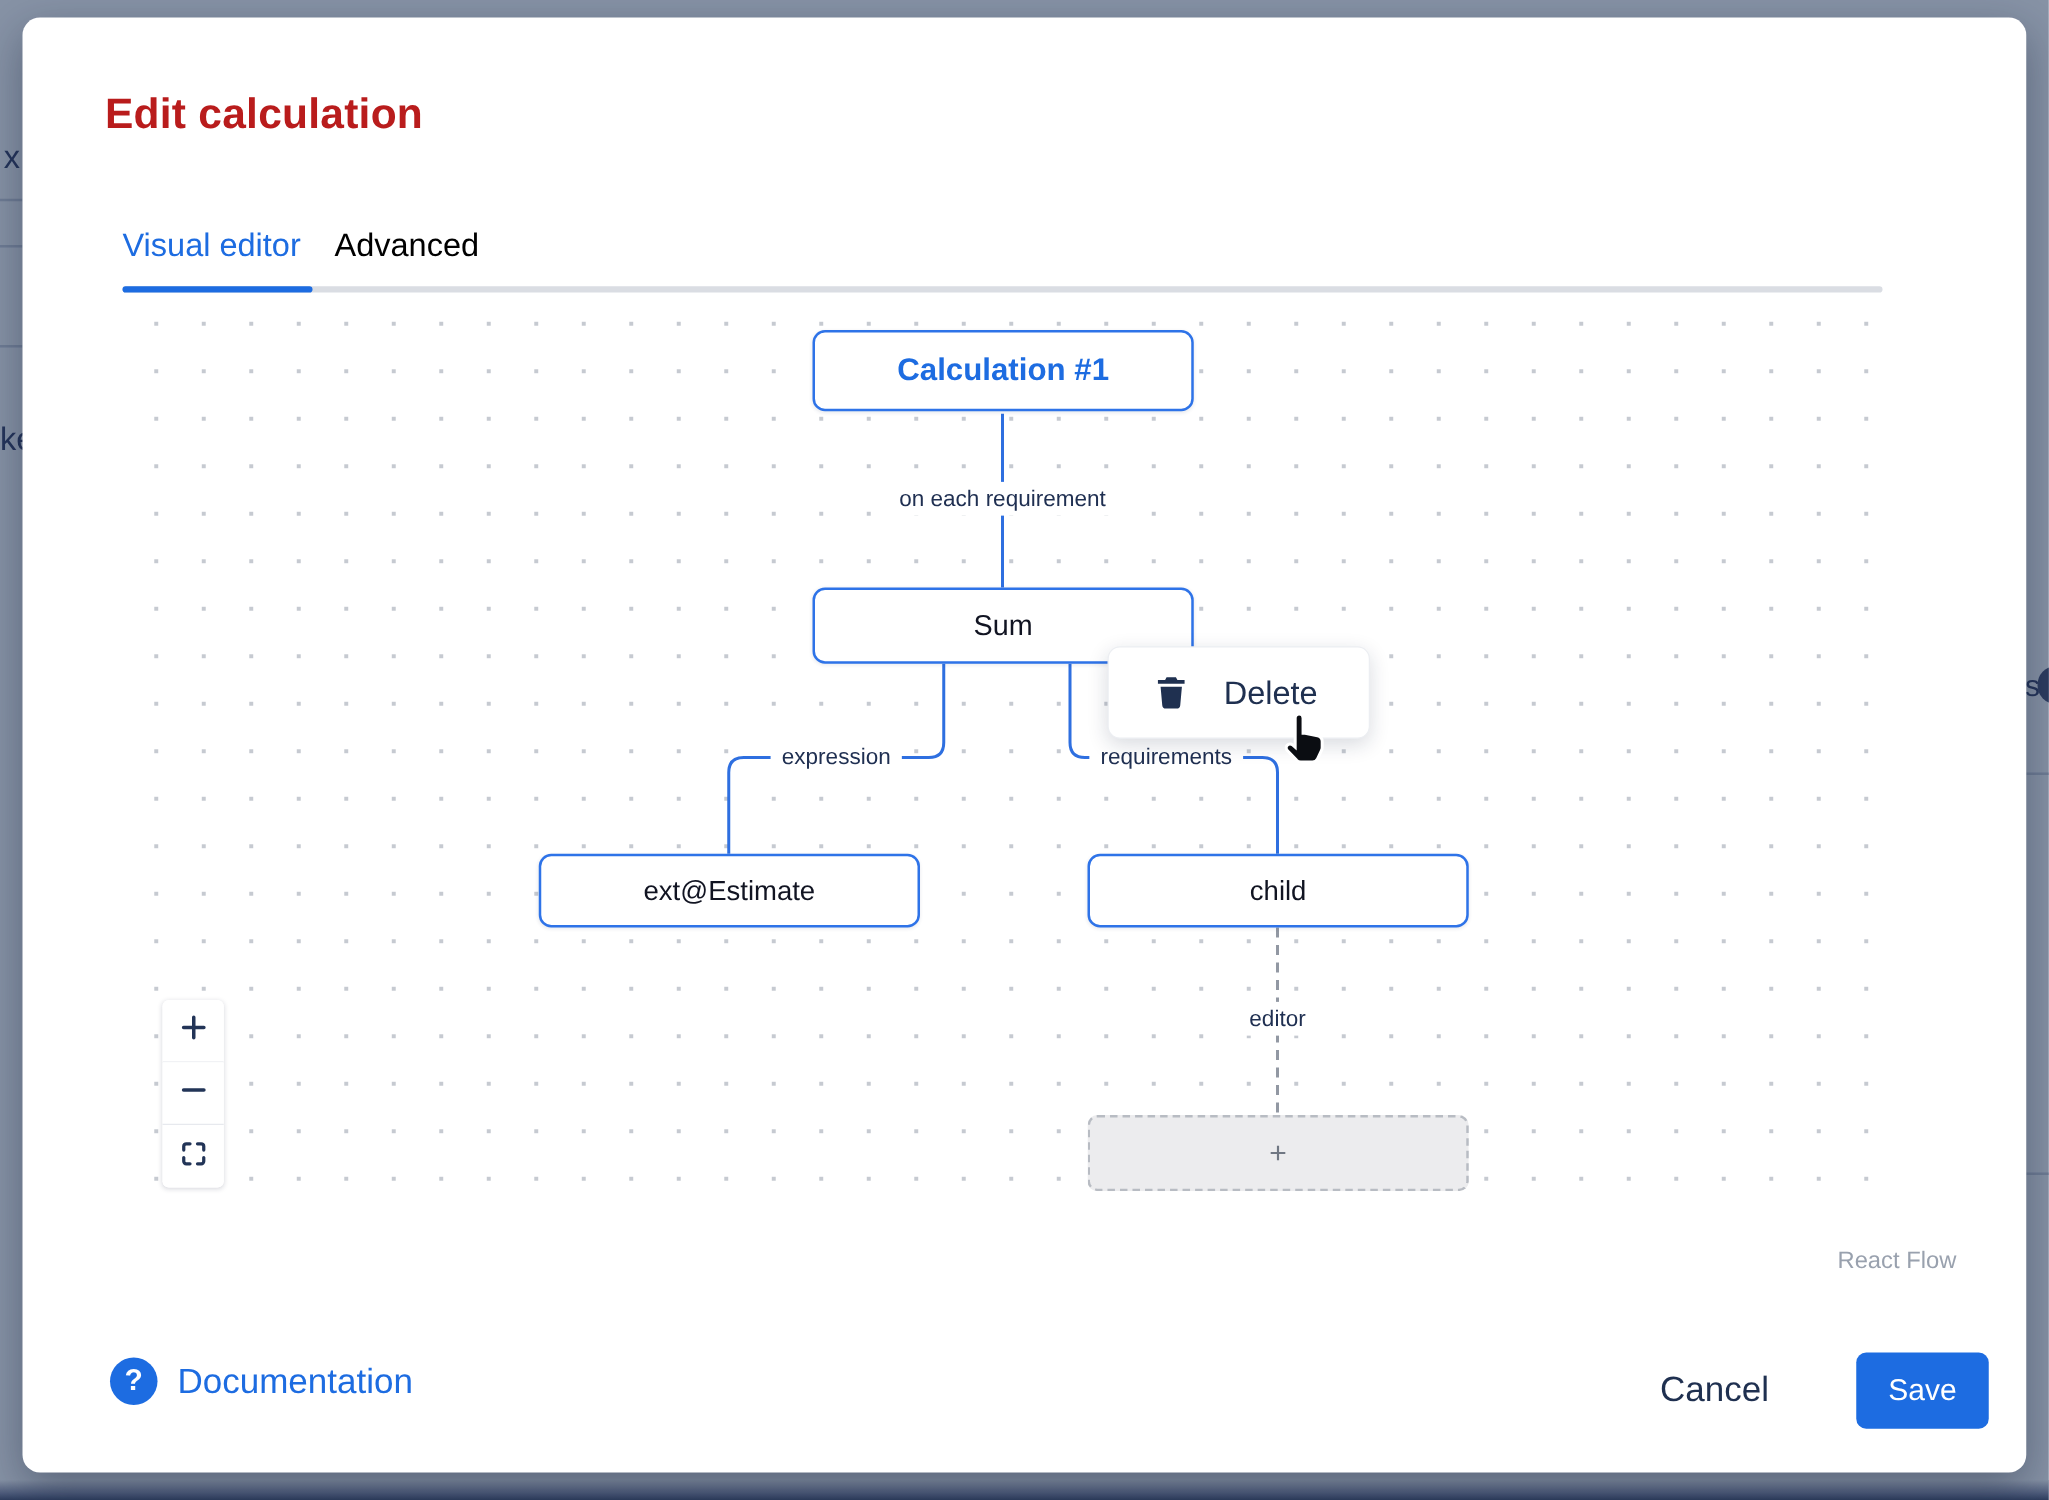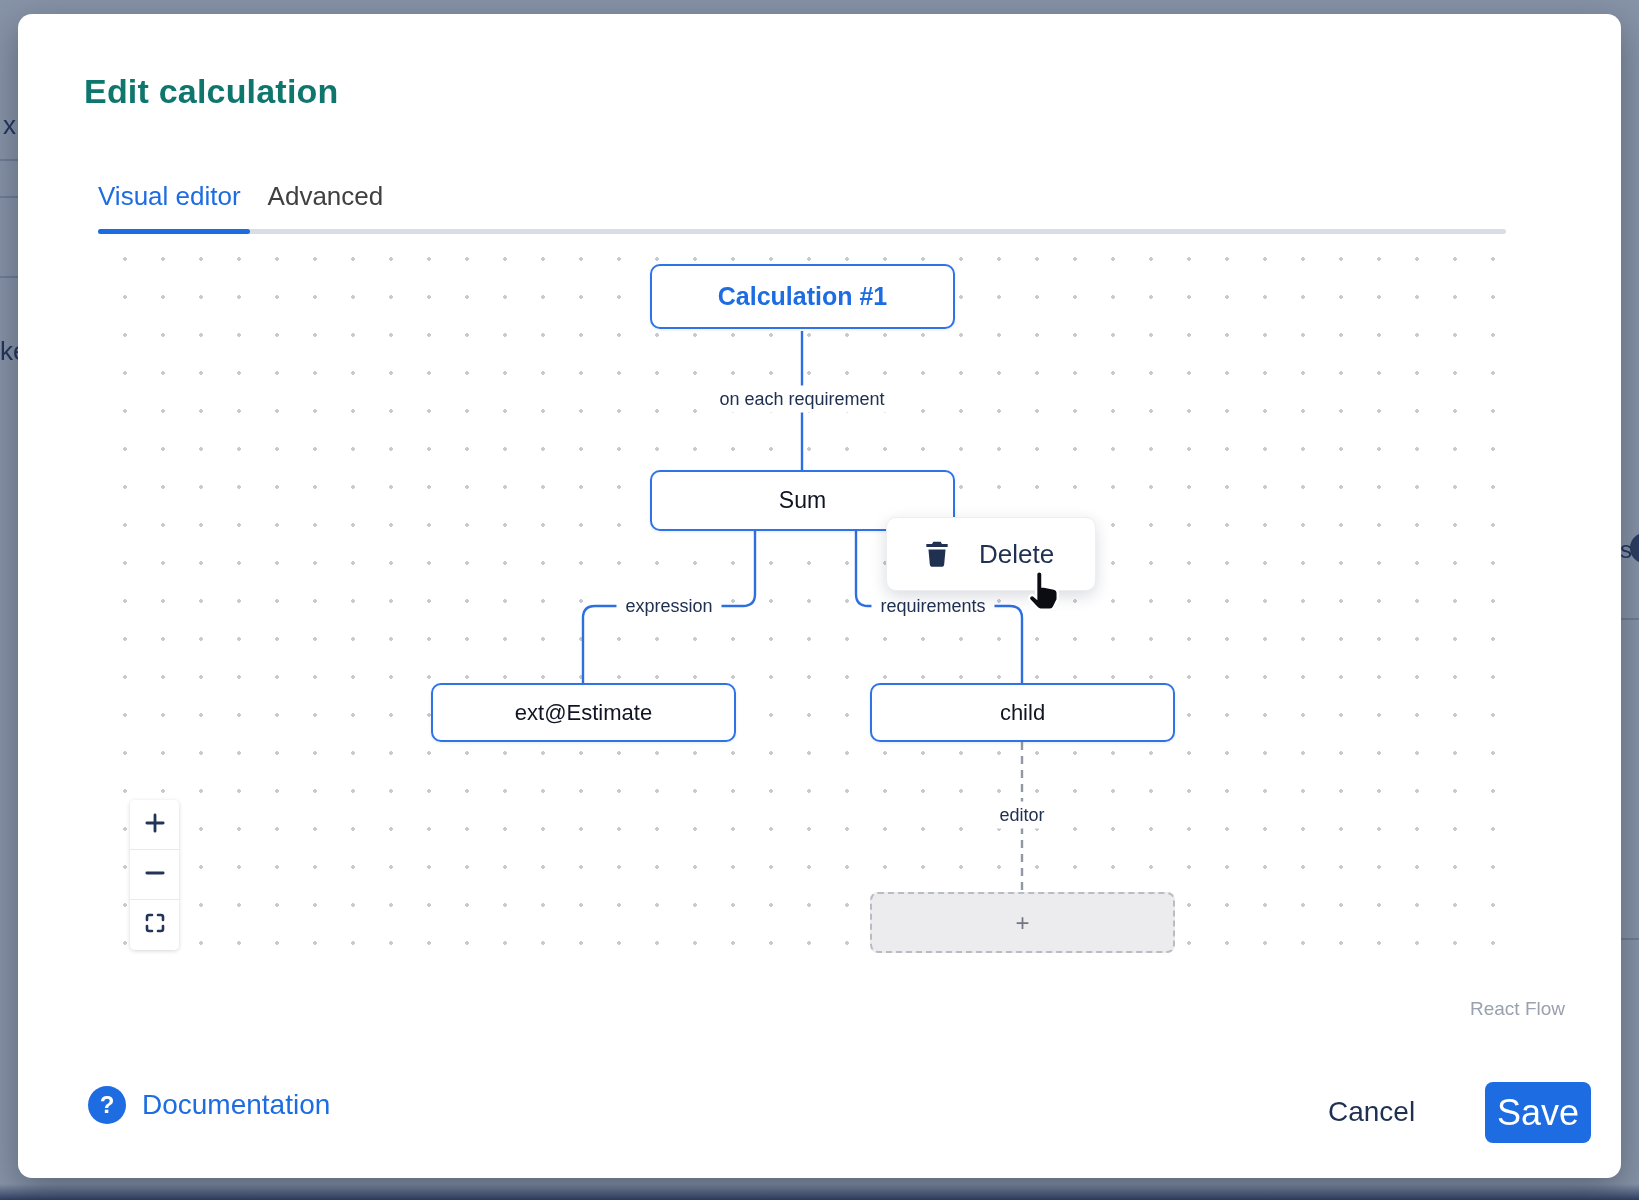--- a/index.html
+++ b/index.html
@@ -12,25 +12,25 @@
   .bg-frag { position:absolute; color:#24345a; font-size:26px; }
   .bg-divider { position:absolute; height:2px; background:#6f7d95; }
   .bg-circle { position:absolute; width:28px; height:30px; border-radius:50%; background:#2c3c60; }
   .bg-bottom-fade { position:absolute; left:0; bottom:0; width:1639px; height:16px;
     background:linear-gradient(#8793a6, #4a5878 70%, #2f3e5e); }
 
   
   .modal { position:absolute; left:18px; top:14px; width:1603px; height:1164px;
     background:#ffffff; border-radius:14px; box-shadow:0 12px 36px rgba(15,25,50,.38); }
   .modal-title { position:absolute; left:66px; top:58px; font-size:34px; font-weight:600;
-    color:#0f766e; letter-spacing:.2px; }
+    color:#b91c1c; letter-spacing:.2px; }
 
   
   .tabs { position:absolute; left:80px; top:166px; display:flex; gap:27px; }
-  .tab { font-size:26px; color:#404040; cursor:pointer; line-height:32px; }
+  .tab { font-size:26px; color:#000000; cursor:pointer; line-height:32px; }
   .tab.active { color:#1d6ce1; }
   .tab-track { position:absolute; left:80px; top:215px; width:1408px; height:5px;
     background:#dadde3; border-radius:3px; }
   .tab-indicator { position:absolute; left:80px; top:215px; width:152px; height:5px;
     background:#1d6ce1; border-radius:3px; z-index:2; }
 
   
   .canvas { position:absolute; left:80px; top:220px; width:1408px; height:745px;
     background-image:radial-gradient(circle, #c6cad1 1.7px, transparent 1.9px);
     background-size:38px 38px; background-position:8px 6px; }
@@ -72,21 +72,21 @@
 
   
   .doc-link { position:absolute; left:70px; top:1072px; display:flex; align-items:center;
     gap:16px; cursor:pointer; }
   .help-circle { width:38px; height:38px; border-radius:50%; background:#1d6ce1; color:#ffffff;
     display:flex; align-items:center; justify-content:center; font-size:24px; font-weight:700; }
   .doc-label { font-size:28px; color:#1d6ce1; }
   .cancel-btn { position:absolute; left:1310px; top:1082px; font-size:28px; color:#1f3050;
     background:none; border:none; cursor:pointer; font-family:inherit; }
   .save-btn { position:absolute; left:1467px; top:1068px; width:106px; height:61px;
-    background:#1d6ce1; border:none; border-radius:8px; color:#ffffff; font-size:36px;
+    background:#1d6ce1; border:none; border-radius:8px; color:#ffffff; font-size:24px;
     cursor:pointer; font-family:inherit; }
 </style>
 </head>
 <body>
 
 <div class="screen">
 
   <span class="bg-frag" style="left:3px; top:110px;">x</span>
   <div class="bg-divider" style="left:0; top:159px; width:18px;"></div>
   <div class="bg-divider" style="left:0; top:196px; width:18px;"></div>

